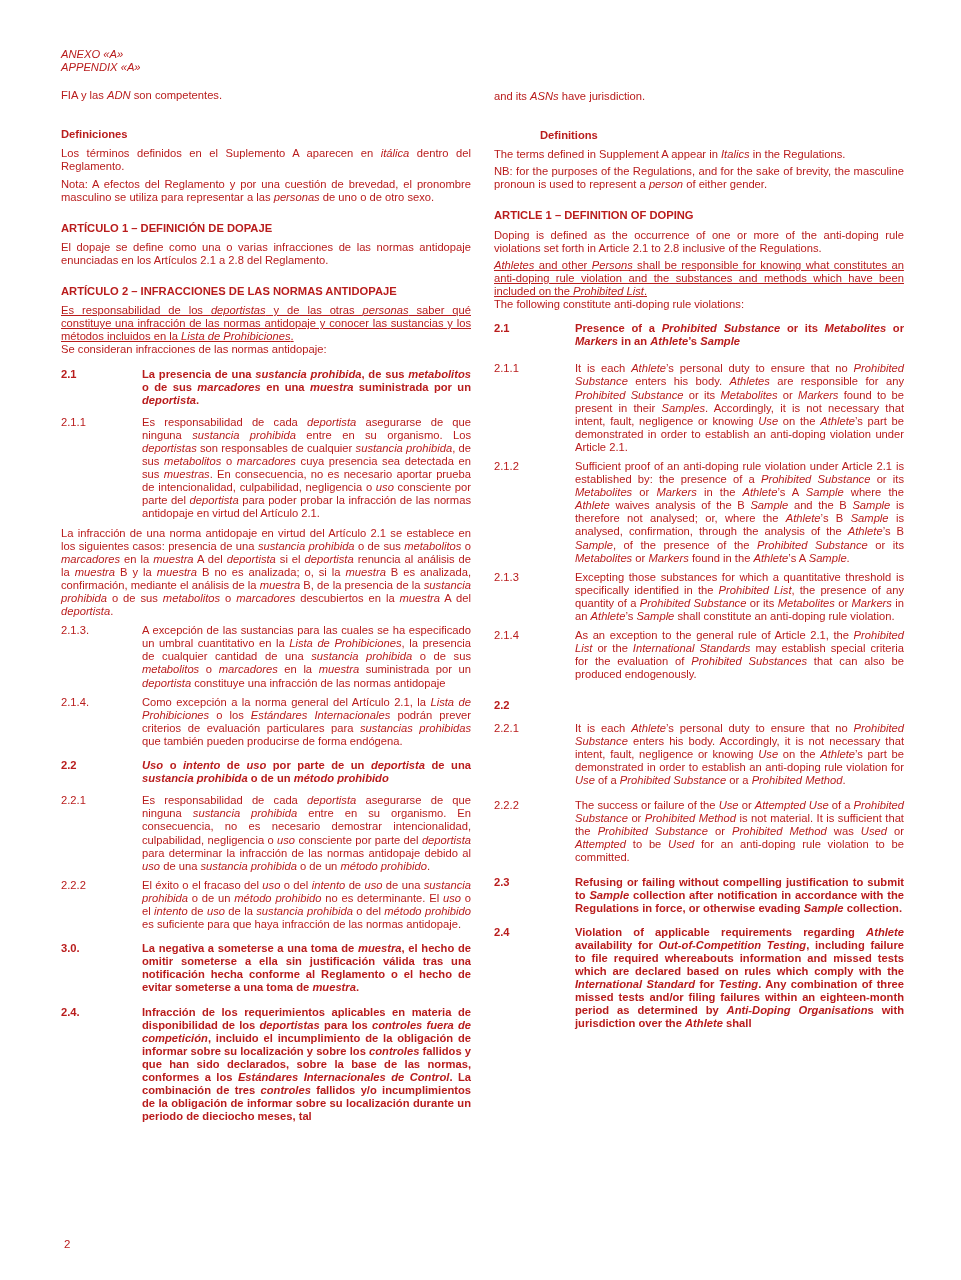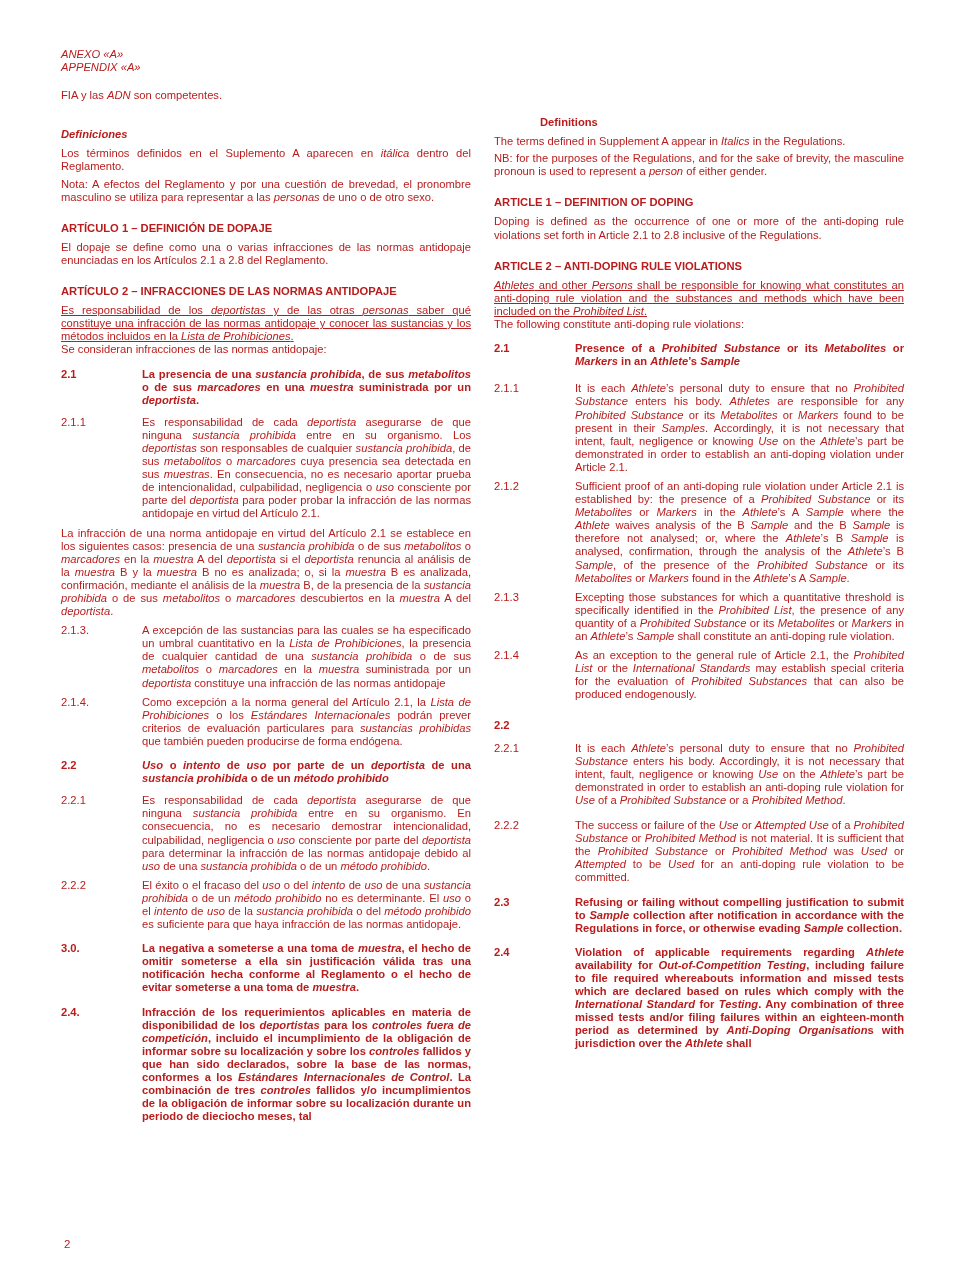--- a/index.html
+++ b/index.html
@@ -27,21 +27,21 @@
 
 <div class="page">
   <div class="content">
 
     <div class="col col-left">
       <div class="annex">
         <div>ANEXO «A»</div>
         <div>APPENDIX «A»</div>
       </div>
       <div class="p">FIA y las <i>ADN</i> son competentes.</div>
-      <div class="h" style="margin-top:26px;font-style:italic;">Definiciones</div>
+      <div class="h" style="margin-top:26px;">Definiciones</div>
       <div class="p">Los términos definidos en el Suplemento A aparecen en <i>itálica</i> dentro del Reglamento.</div>
       <div class="p">Nota: A efectos del Reglamento y por una cuestión de brevedad, el pronombre masculino se utiliza para representar a las <i>personas</i> de uno o de otro sexo.</div>
       <div class="h">ARTÍCULO 1 – DEFINICIÓN DE DOPAJE</div>
       <div class="p">El dopaje se define como una o varias infracciones de las normas antidopaje enunciadas en los Artículos 2.1 a 2.8 del Reglamento.</div>
       <div class="h">ARTÍCULO 2 – INFRACCIONES DE LAS NORMAS ANTIDOPAJE</div>
       <div class="p p0">Es responsabilidad de los <i>deportistas</i> y de las otras <i>personas</i> saber qué constituye una infracción de las normas antidopaje y conocer las sustancias y los métodos incluidos en la <i>Lista de Prohibiciones</i>.</div>
       <div class="p">Se consideran infracciones de las normas antidopaje:</div>
 
       <div class="clause head">
         <span class="num">2.1</span>
@@ -78,26 +78,26 @@
         <span class="num">3.0.</span>
         <span class="body">La negativa a someterse a una toma de <i>muestra</i>, el hecho de omitir someterse a ella sin justificación válida tras una notificación hecha conforme al Reglamento o el hecho de evitar someterse a una toma de <i>muestra</i>.</span>
       </div>
       <div class="clause head">
         <span class="num">2.4.</span>
         <span class="body">Infracción de los requerimientos aplicables en materia de disponibilidad de los <i>deportistas</i> para los <i>controles fuera de competición</i>, incluido el incumplimiento de la obligación de informar sobre su localización y sobre los <i>controles</i> fallidos y que han sido declarados, sobre la base de las normas, conformes a los <i>Estándares Internacionales de Control</i>. La combinación de tres <i>controles</i> fallidos y/o incumplimientos de la obligación de informar sobre su localización durante un periodo de dieciocho meses, tal</span>
       </div>
     </div>
 
     <div class="col col-right">
+      <div class="p">and its <i>ASNs</i> have jurisdiction.</div>
       <div class="h" style="margin-top:26px;padding-left:46px;">Definitions</div>
       <div class="p">The terms defined in Supplement A appear in <i>Italics</i> in the Regulations.</div>
       <div class="p">NB: for the purposes of the Regulations, and for the sake of brevity, the masculine pronoun is used to represent a <i>person</i> of either gender.</div>
       <div class="h">ARTICLE 1 – DEFINITION OF DOPING</div>
       <div class="p">Doping is defined as the occurrence of one or more of the anti-doping rule violations set forth in Article 2.1 to 2.8 inclusive of the Regulations.</div>
-      <div class="h">ARTICLE 2 – ANTI-DOPING RULE VIOLATIONS</div>
       <div class="p p0"><i>Athletes</i> and other <i>Persons</i> shall be responsible for knowing what constitutes an anti-doping rule violation and the substances and methods which have been included on the <i>Prohibited List</i>.</div>
       <div class="p">The following constitute anti-doping rule violations:</div>
 
       <div class="clause head">
         <span class="num">2.1</span>
         <span class="body">Presence of a <i>Prohibited Substance</i> or its <i>Metabolites</i> or <i>Markers</i> in an <i>Athlete</i>’s <i>Sample</i></span>
       </div>
       <div class="clause" style="margin-top:14px;">
         <span class="num">2.1.1</span>
         <span class="body">It is each <i>Athlete</i>’s personal duty to ensure that no <i>Prohibited Substance</i> enters his body. <i>Athletes</i> are responsible for any <i>Prohibited Substance</i> or its <i>Metabolites</i> or <i>Markers</i> found to be present in their <i>Samples</i>. Accordingly, it is not necessary that intent, fault, negligence or knowing <i>Use</i> on the <i>Athlete</i>’s part be demonstrated in order to establish an anti-doping violation under Article 2.1.</span>

